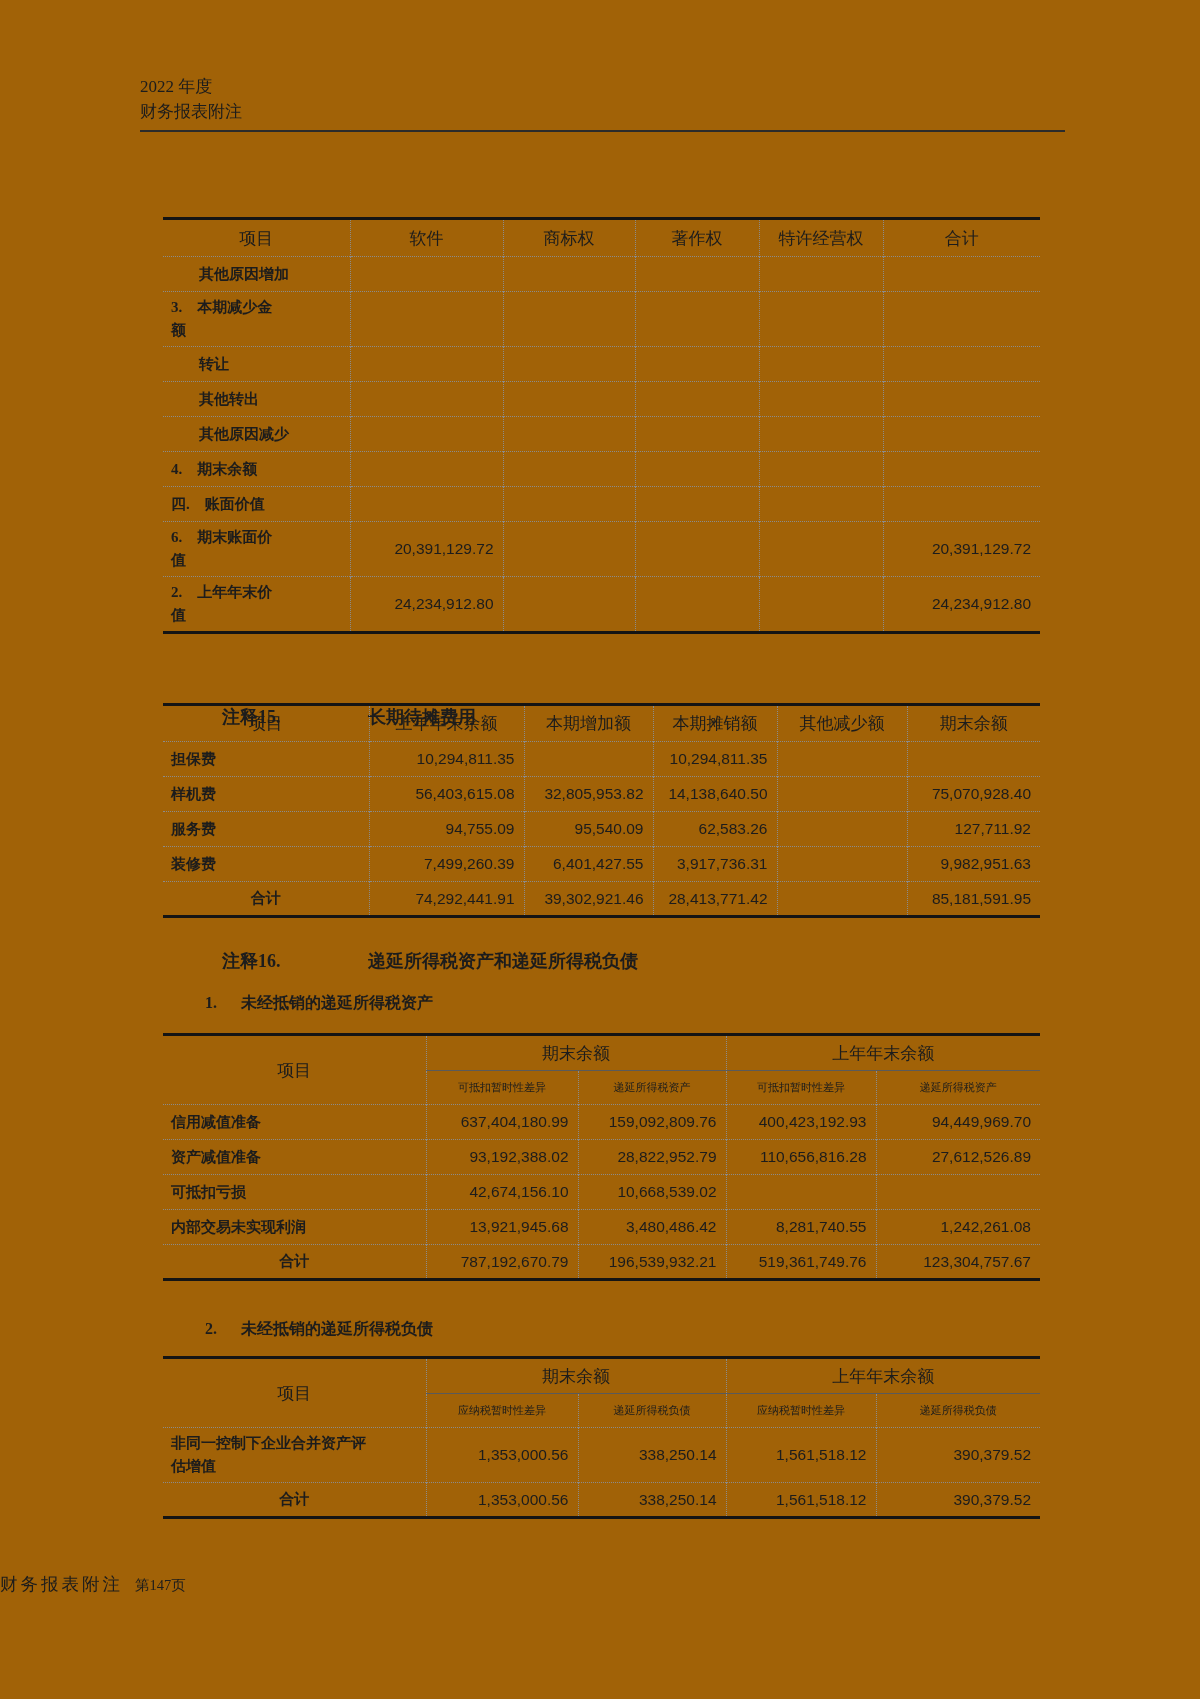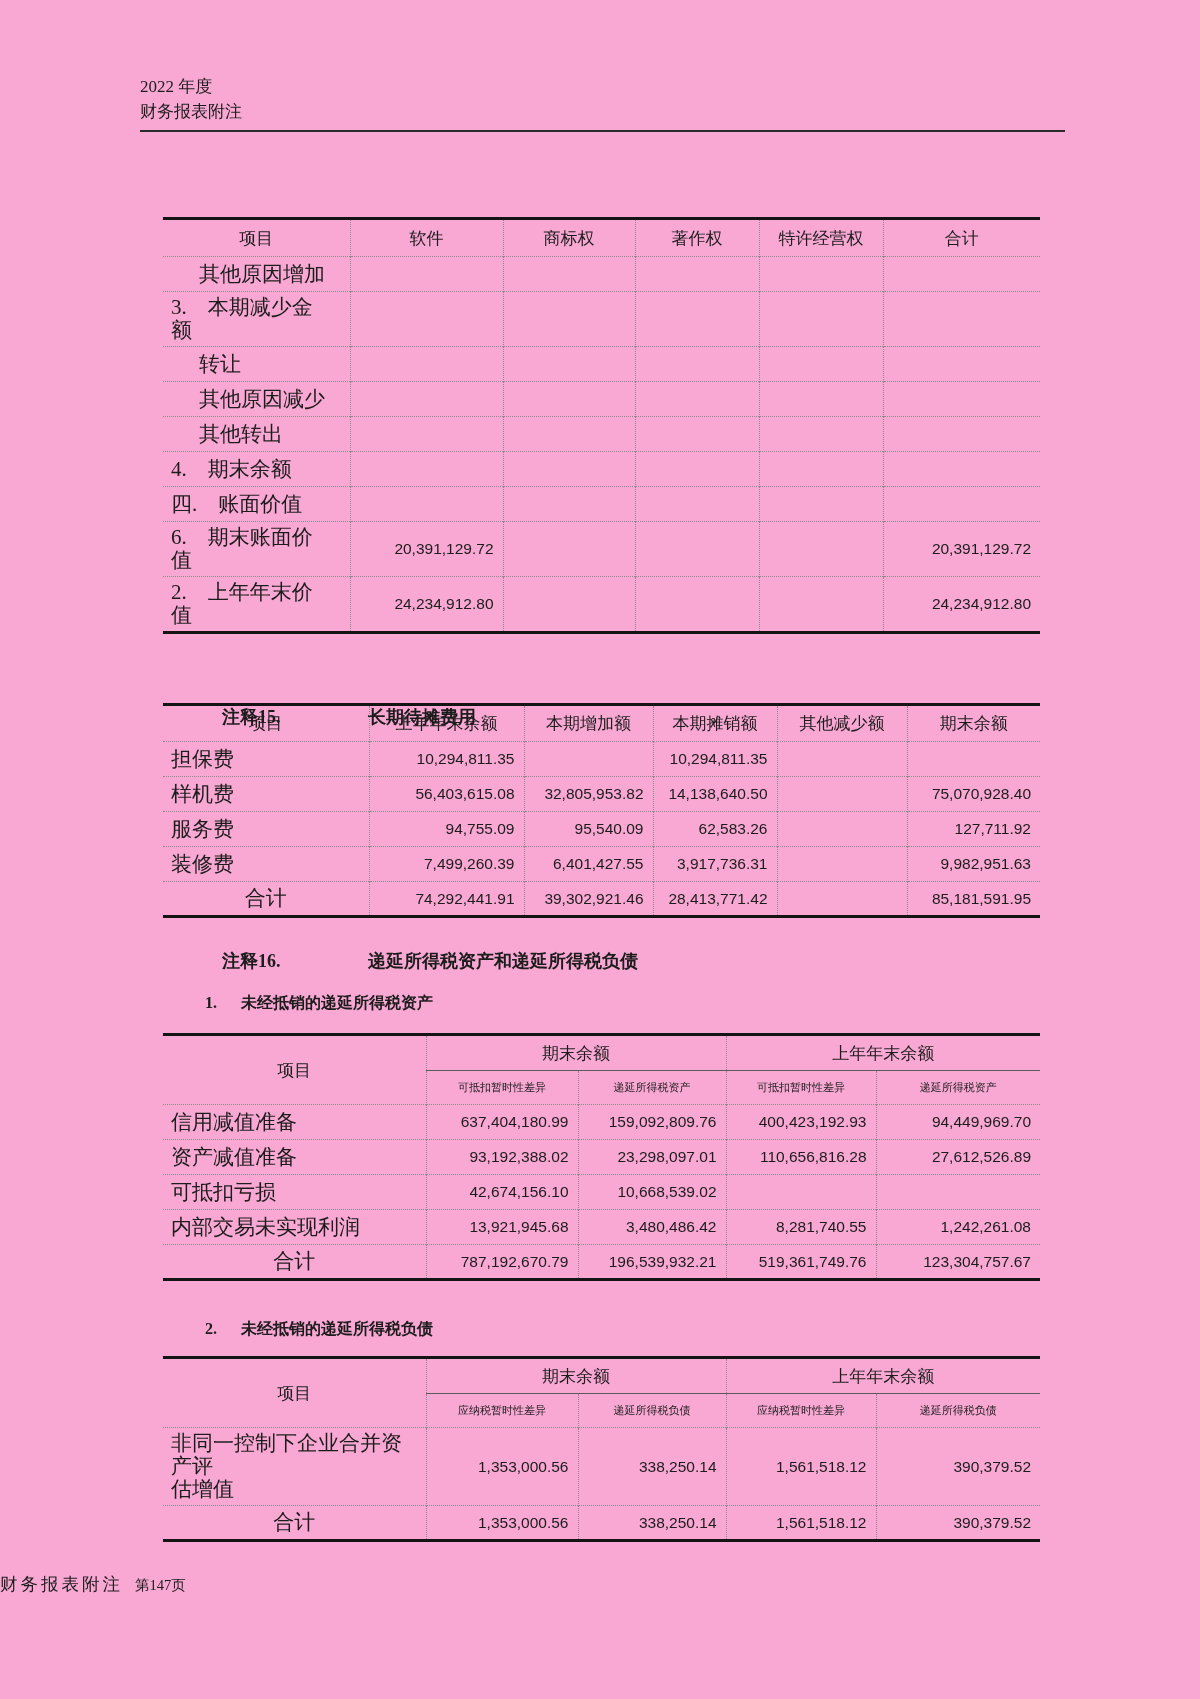--- a/index.html
+++ b/index.html
@@ -2,21 +2,21 @@
 <html><head>
 <meta charset="utf-8">
 <style>
   * { box-sizing: border-box; margin: 0; padding: 0; }
   html,body { background: #d8d8d8; }
   .page {
     position: relative;
     width: 1200px;
     height: 1699px;
     margin: 0 auto;
-    background: #f9a8d4;
+    background: #a16207;
     font-family: "Liberation Serif", "DejaVu Serif", serif;
     color: #1c1c1c;
     overflow: hidden;
   }
   
   .hdr {
     position: absolute;
     left: 140px; top: 74px;
     width: 925px;
     font-size: 17px;
@@ -60,25 +60,26 @@
     font-weight: normal;
     font-size: 17px;
     text-align: center;
     height: 37px;
   }
   .tbl tbody td { border-top: 1px dotted #8b8b8b; height: 35px; }
   .tbl th.grp { height: 36px; border-bottom: 1px solid #5a5a5a; }
   .tbl th.sub { font-size: 11px; height: 34px; }
   .tbl th.item-h { font-size: 17px; }
   td.lbl {
-    font-size: 21px;
+    font-size: 15px;
     text-align: left;
     padding: 4px 6px 4px 8px;
     line-height: 23px;
     white-space: pre-line;
+    font-weight: bold;
   }
   td.lbl.indent { padding-left: 36px; }
   td.lbl.center { text-align: center; padding-left: 6px; }
   td.num {
     font-family: "Liberation Sans", "DejaVu Sans", sans-serif;
     font-size: 15.5px;
     text-align: right;
     padding: 3px 9px 3px 4px;
   }
   
@@ -142,29 +143,29 @@
         </tr>
         <tr>
           <td class="lbl indent">转让</td>
           <td class="num"></td>
           <td class="num"></td>
           <td class="num"></td>
           <td class="num"></td>
           <td class="num"></td>
         </tr>
         <tr>
+          <td class="lbl indent">其他转出</td>
+          <td class="num"></td>
+          <td class="num"></td>
+          <td class="num"></td>
+          <td class="num"></td>
+          <td class="num"></td>
+        </tr>
+        <tr>
           <td class="lbl indent">其他原因减少</td>
-          <td class="num"></td>
-          <td class="num"></td>
-          <td class="num"></td>
-          <td class="num"></td>
-          <td class="num"></td>
-        </tr>
-        <tr>
-          <td class="lbl indent">其他转出</td>
           <td class="num"></td>
           <td class="num"></td>
           <td class="num"></td>
           <td class="num"></td>
           <td class="num"></td>
         </tr>
         <tr>
           <td class="lbl">4.　期末余额</td>
           <td class="num"></td>
           <td class="num"></td>
@@ -301,21 +302,21 @@
         <tr>
           <td class="lbl">信用减值准备</td>
           <td class="num">637,404,180.99</td>
           <td class="num">159,092,809.76</td>
           <td class="num">400,423,192.93</td>
           <td class="num">94,449,969.70</td>
         </tr>
         <tr>
           <td class="lbl">资产减值准备</td>
           <td class="num">93,192,388.02</td>
-          <td class="num">23,298,097.01</td>
+          <td class="num">28,822,952.79</td>
           <td class="num">110,656,816.28</td>
           <td class="num">27,612,526.89</td>
         </tr>
         <tr>
           <td class="lbl">可抵扣亏损</td>
           <td class="num">42,674,156.10</td>
           <td class="num">10,668,539.02</td>
           <td class="num"></td>
           <td class="num"></td>
         </tr>

